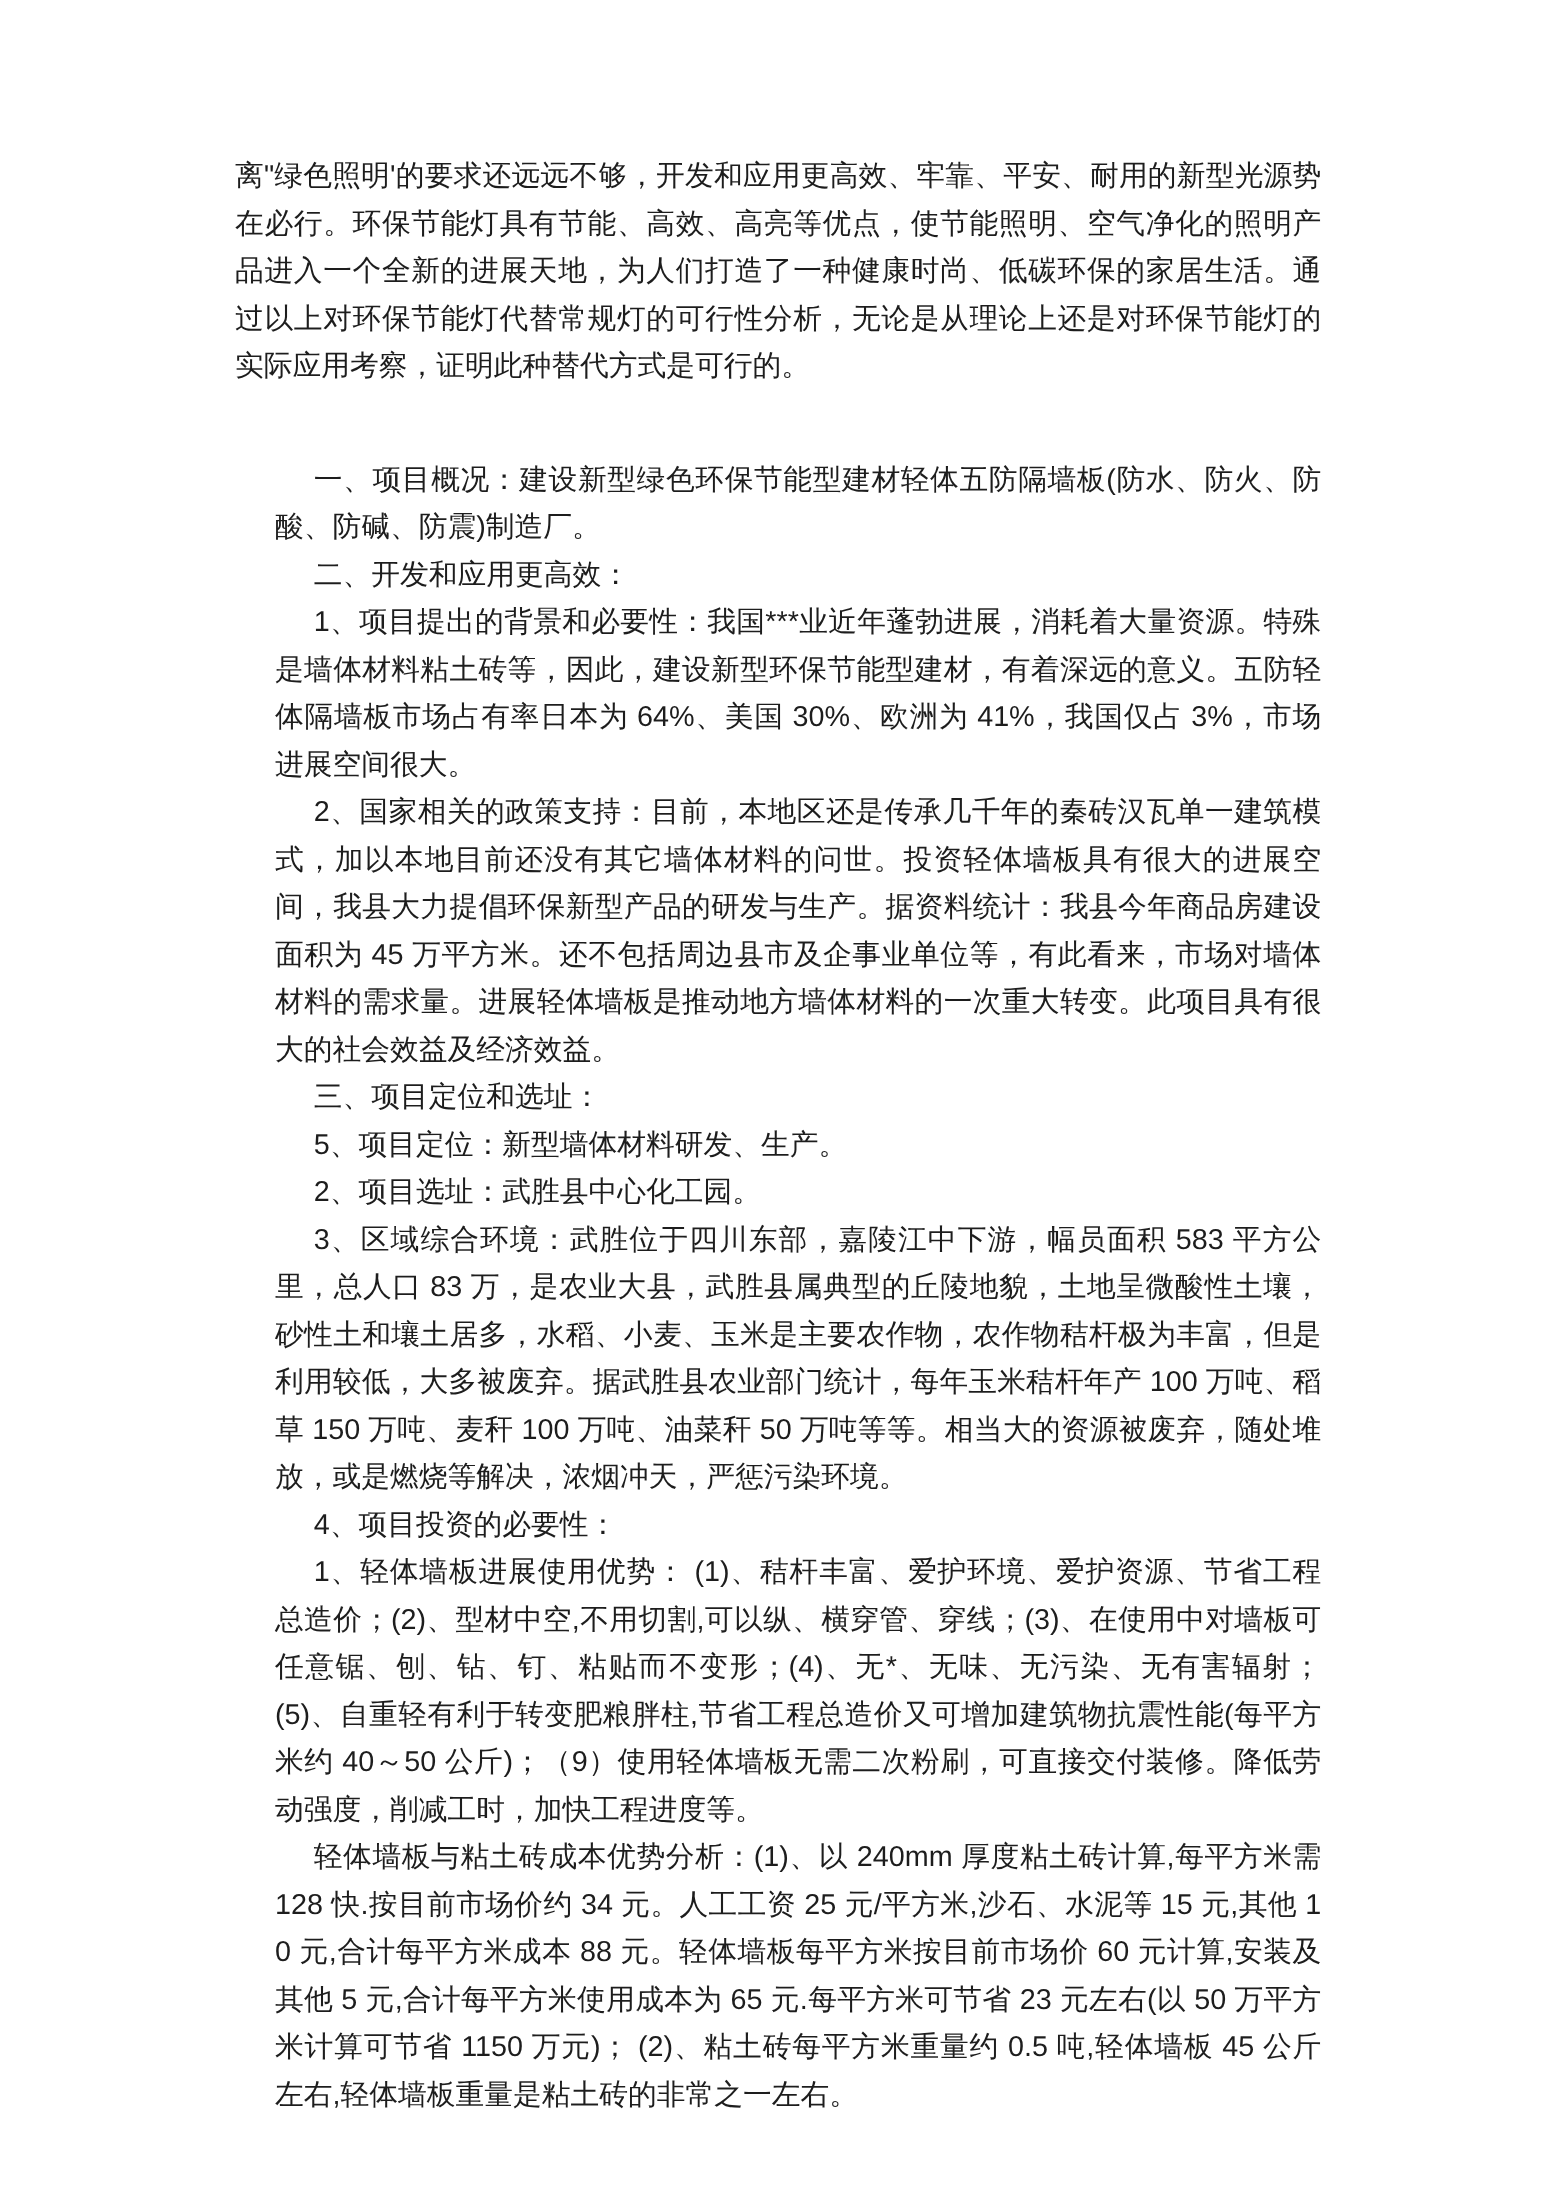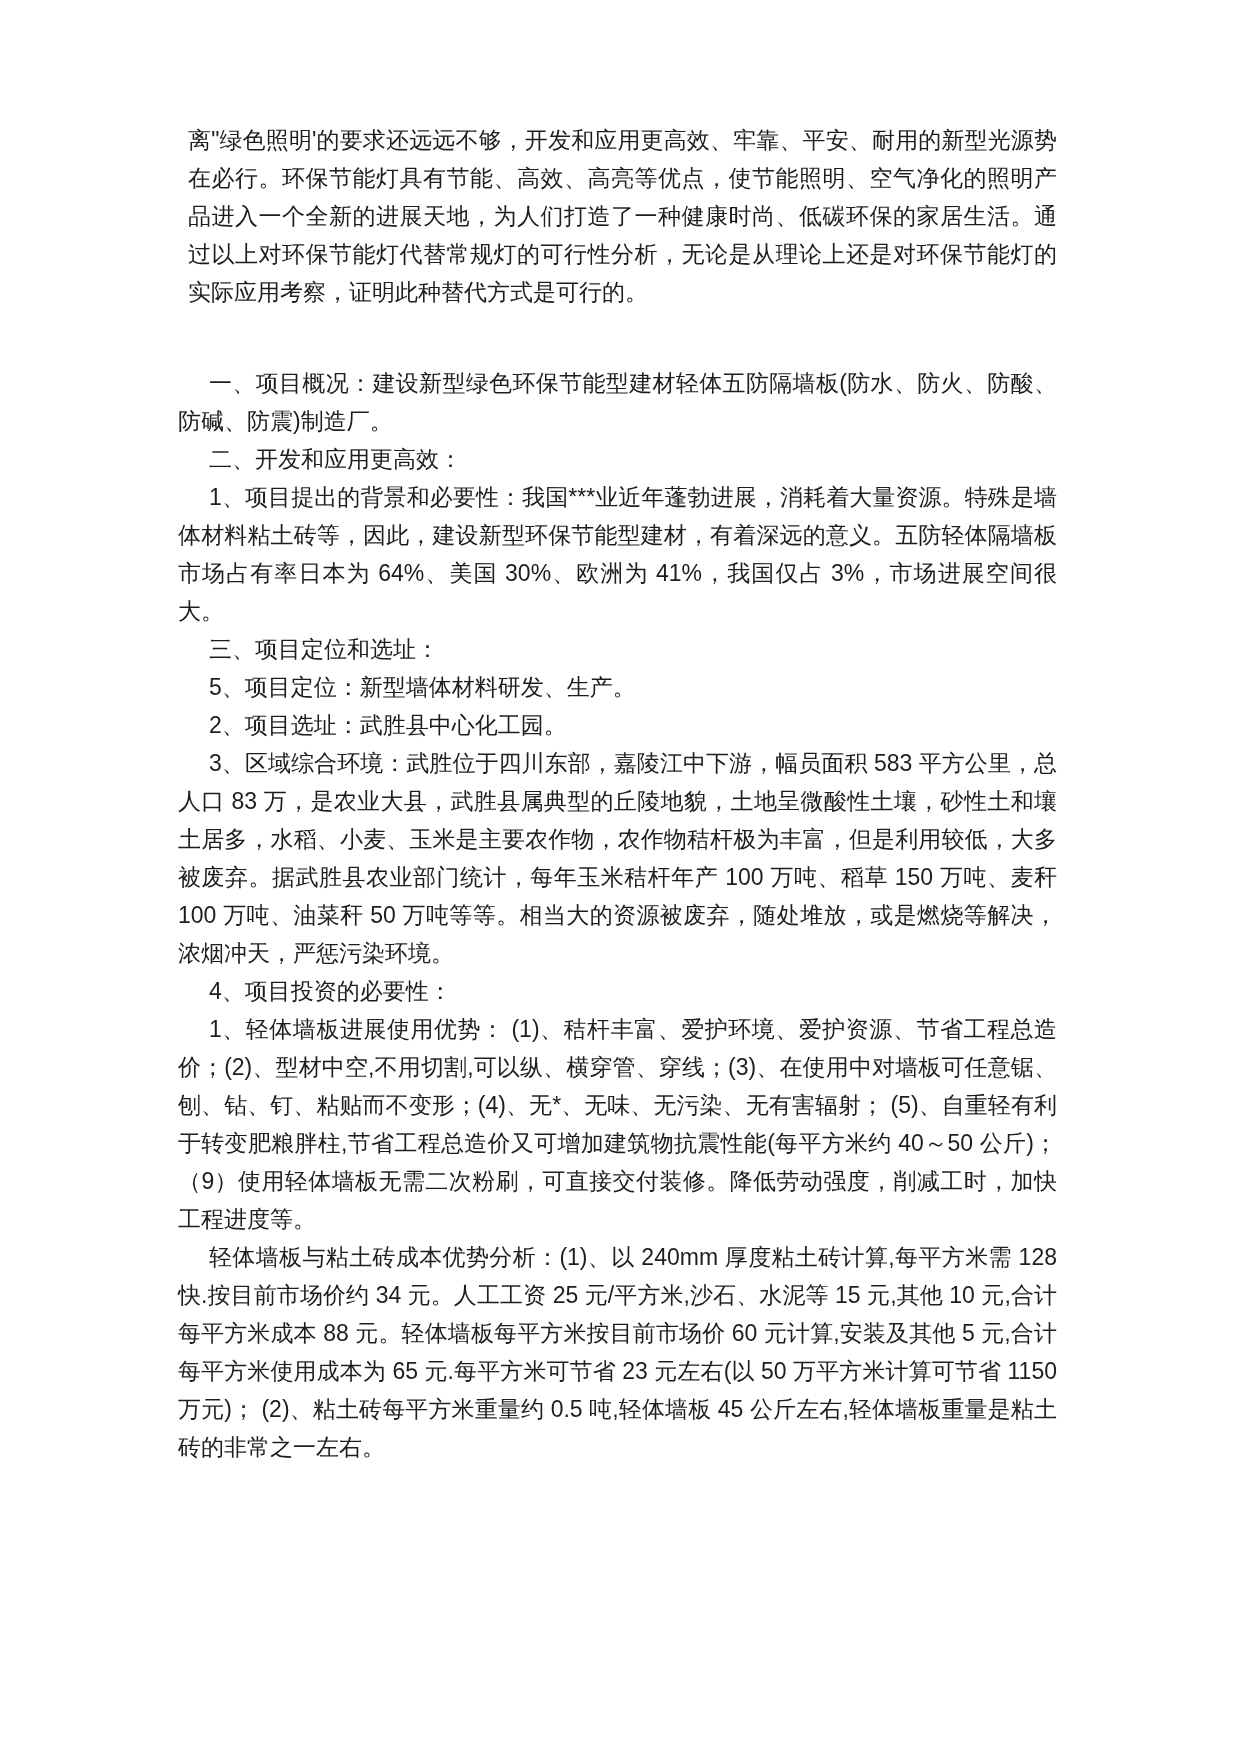--- a/index.html
+++ b/index.html
@@ -24,38 +24,40 @@
     line-height: 38px;
     text-align: justify;
     word-break: break-all;
   }
   .doc-body p {
     margin: 0;
     padding: 0;
   }
   p.indent {
     text-indent: 31px;
+    margin-left: 42px;
   }
   p.continuation {
     margin-left: 10px;
   }
   .spacer {
     height: 53px;
   }
 </style>
 </head>
 <body>
 
 <div class="page">
   <div class="doc-body">
       <p class="continuation">离"绿色照明'的要求还远远不够，开发和应用更高效、牢靠、平安、耐用的新型光源势在必行。环保节能灯具有节能、高效、高亮等优点，使节能照明、空气净化的照明产品进入一个全新的进展天地，为人们打造了一种健康时尚、低碳环保的家居生活。通过以上对环保节能灯代替常规灯的可行性分析，无论是从理论上还是对环保节能灯的实际应用考察，证明此种替代方式是可行的。</p>
       <div class="spacer"></div>
       <p class="indent">一、项目概况：建设新型绿色环保节能型建材轻体五防隔墙板(防水、防火、防酸、防碱、防震)制造厂。</p>
       <p class="indent">二、开发和应用更高效：</p>
       <p class="indent">1、项目提出的背景和必要性：我国***业近年蓬勃进展，消耗着大量资源。特殊是墙体材料粘土砖等，因此，建设新型环保节能型建材，有着深远的意义。五防轻体隔墙板市场占有率日本为 64%、美国 30%、欧洲为 41%，我国仅占 3%，市场进展空间很大。</p>
+      <p class="indent">2、国家相关的政策支持：目前，本地区还是传承几千年的秦砖汉瓦单一建筑模式，加以本地目前还没有其它墙体材料的问世。投资轻体墙板具有很大的进展空间，我县大力提倡环保新型产品的研发与生产。据资料统计：我县今年商品房建设面积为 45 万平方米。还不包括周边县市及企事业单位等，有此看来，市场对墙体材料的需求量。进展轻体墙板是推动地方墙体材料的一次重大转变。此项目具有很大的社会效益及经济效益。</p>
       <p class="indent">三、项目定位和选址：</p>
       <p class="indent">5、项目定位：新型墙体材料研发、生产。</p>
       <p class="indent">2、项目选址：武胜县中心化工园。</p>
       <p class="indent">3、区域综合环境：武胜位于四川东部，嘉陵江中下游，幅员面积 583 平方公里，总人口 83 万，是农业大县，武胜县属典型的丘陵地貌，土地呈微酸性土壤，砂性土和壤土居多，水稻、小麦、玉米是主要农作物，农作物秸杆极为丰富，但是利用较低，大多被废弃。据武胜县农业部门统计，每年玉米秸杆年产 100 万吨、稻草 150 万吨、麦秆 100 万吨、油菜秆 50 万吨等等。相当大的资源被废弃，随处堆放，或是燃烧等解决，浓烟冲天，严惩污染环境。</p>
       <p class="indent">4、项目投资的必要性：</p>
       <p class="indent">1、轻体墙板进展使用优势： (1)、秸杆丰富、爱护环境、爱护资源、节省工程总造价；(2)、型材中空,不用切割,可以纵、横穿管、穿线；(3)、在使用中对墙板可任意锯、刨、钻、钉、粘贴而不变形；(4)、无*、无味、无污染、无有害辐射； (5)、自重轻有利于转变肥粮胖柱,节省工程总造价又可增加建筑物抗震性能(每平方米约 40～50 公斤)；（9）使用轻体墙板无需二次粉刷，可直接交付装修。降低劳动强度，削减工时，加快工程进度等。</p>
       <p class="indent">轻体墙板与粘土砖成本优势分析：(1)、以 240mm 厚度粘土砖计算,每平方米需 128 快.按目前市场价约 34 元。人工工资 25 元/平方米,沙石、水泥等 15 元,其他 10 元,合计每平方米成本 88 元。轻体墙板每平方米按目前市场价 60 元计算,安装及其他 5 元,合计每平方米使用成本为 65 元.每平方米可节省 23 元左右(以 50 万平方米计算可节省 1150 万元)； (2)、粘土砖每平方米重量约 0.5 吨,轻体墙板 45 公斤左右,轻体墙板重量是粘土砖的非常之一左右。</p>
     </div>
 </div>
 

